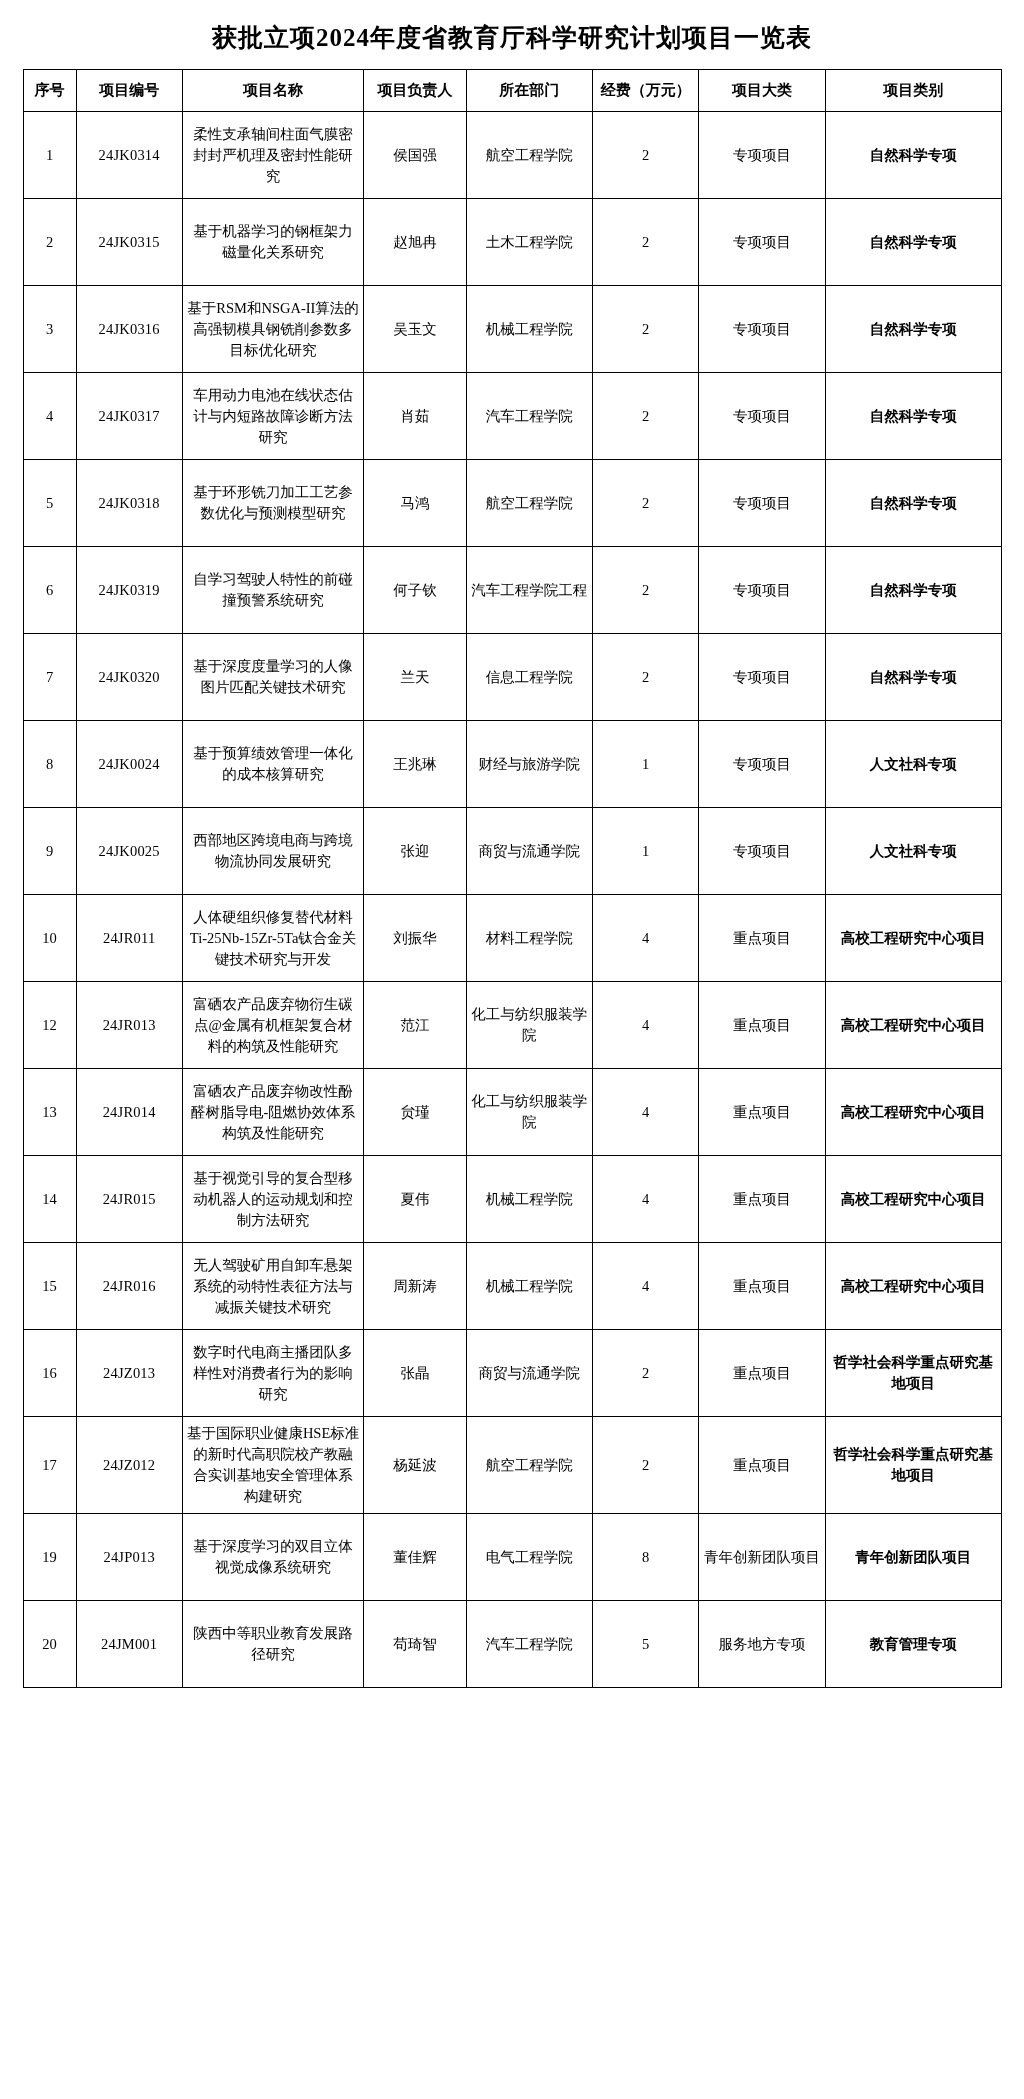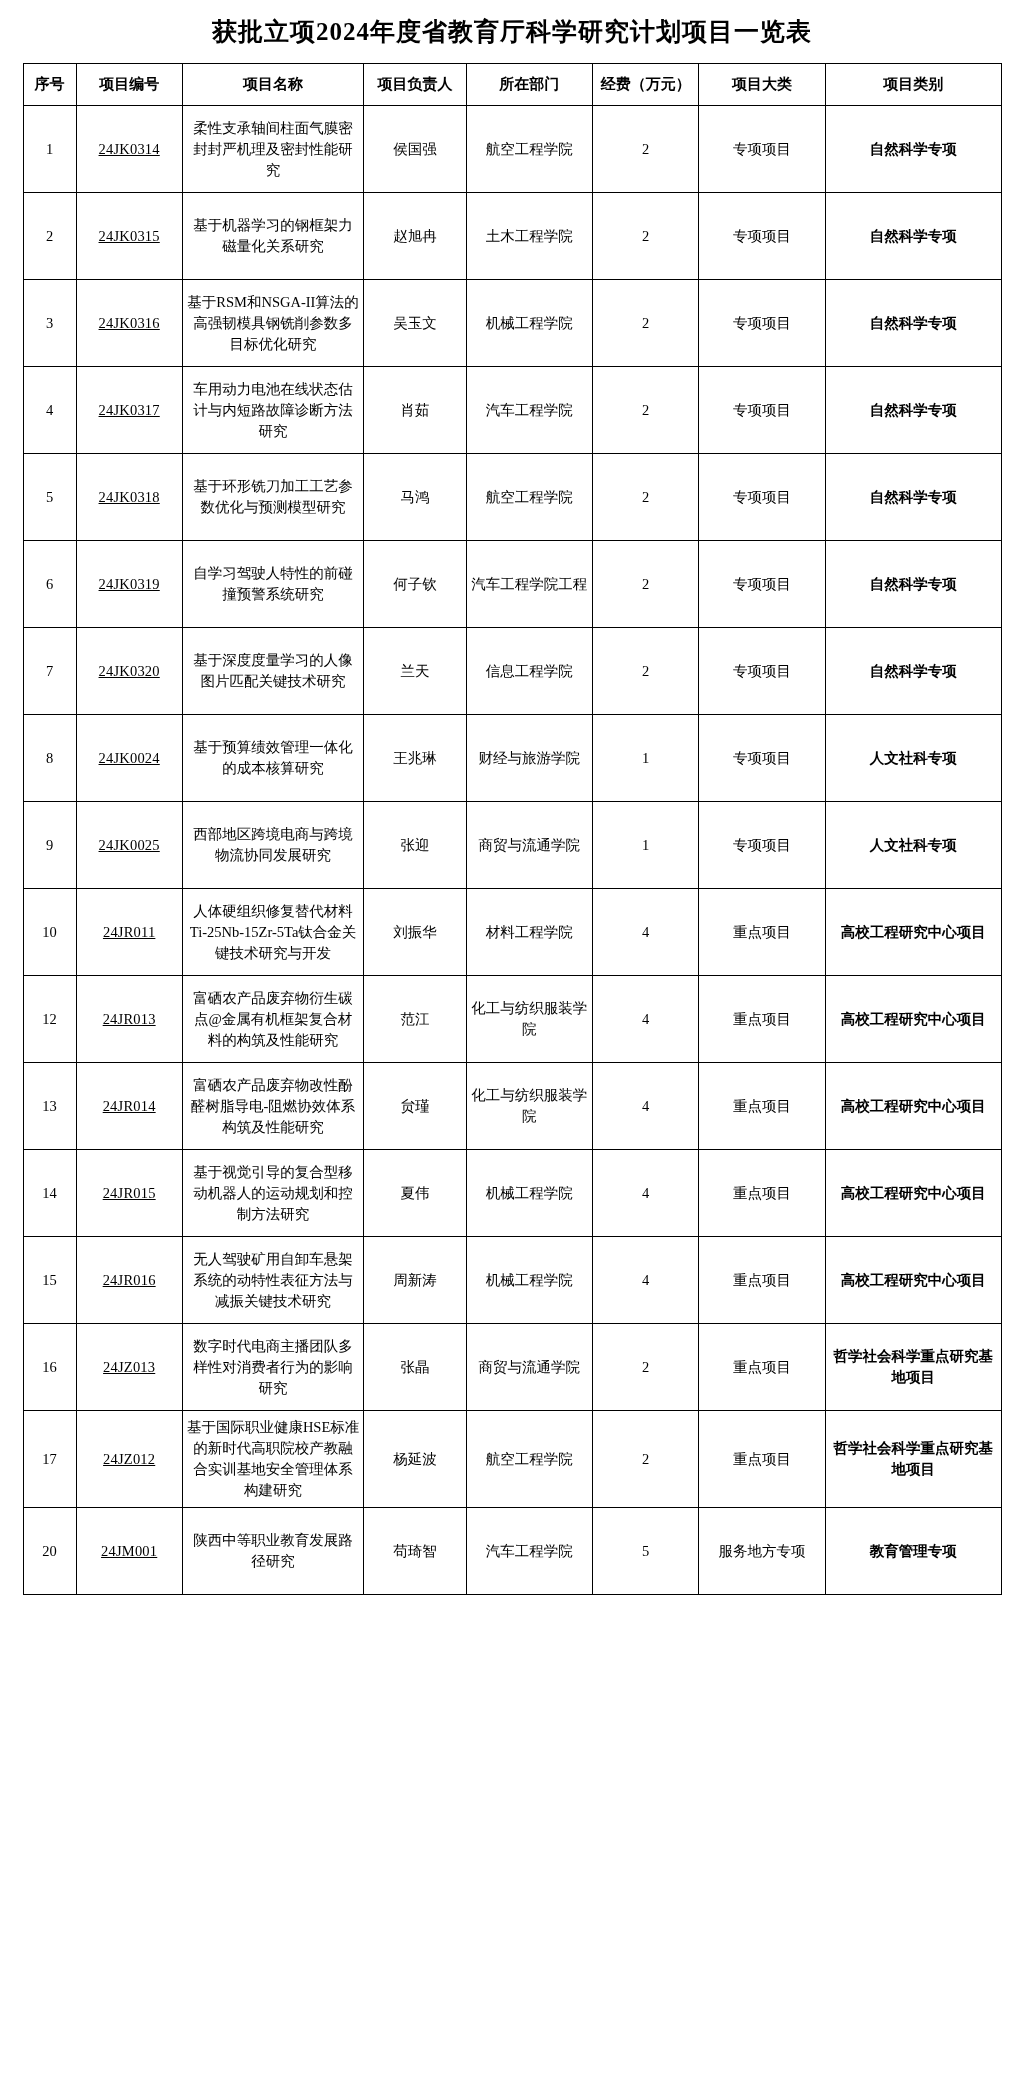--- a/index.html
+++ b/index.html
@@ -8,21 +8,21 @@
     background: #ffffff;
   }
   body {
     width: 1024px;
     font-family: "Liberation Serif", "DejaVu Serif", serif;
     color: #000000;
   }
   .page {
     width: 1024px;
     box-sizing: border-box;
-    padding: 10px 14px 0 14px;
+    padding: 16px 14px 0 14px;
   }
   .doc-title {
     text-align: center;
     font-family: "Liberation Serif", "DejaVu Serif", serif;
     font-weight: bold;
     font-size: 25px;
     letter-spacing: 1px;
     margin: 6px 0 14px 0;
     line-height: 1.3;
   }
@@ -52,21 +52,21 @@
   col.c0 { width: 52px; }
   col.c1 { width: 104px; }
   col.c2 { width: 178px; }
   col.c3 { width: 100px; }
   col.c4 { width: 124px; }
   col.c5 { width: 104px; }
   col.c6 { width: 124px; }
   col.c7 { width: 172px; }
 
   td.idx { font-size: 15px; }
-  td.code { font-size: 14.5px; letter-spacing: 0.2px; text-decoration: underline; }
+  td.code { font-size: 14.5px; letter-spacing: 0.2px; }
   td.name { text-align: center; }
   td.leader { font-size: 15px; }
   td.dept { font-size: 14.5px; }
   td.fund { font-size: 15px; }
   td.big { font-size: 14.5px; }
   td.cat { font-size: 14.5px; font-weight: bold; }
   .row-tall td { height: 74px; }
 </style>
 </head>
 <body>
@@ -252,20 +252,30 @@
           <td class="idx">17</td>
           <td class="code">24JZ012</td>
           <td class="name">基于国际职业健康HSE标准的新时代高职院校产教融合实训基地安全管理体系构建研究</td>
           <td class="leader">杨延波</td>
           <td class="dept">航空工程学院</td>
           <td class="fund">2</td>
           <td class="big">重点项目</td>
           <td class="cat">哲学社会科学重点研究基地项目</td>
         </tr>
         <tr class="row-tall">
+          <td class="idx">19</td>
+          <td class="code">24JP013</td>
+          <td class="name">基于深度学习的双目立体视觉成像系统研究</td>
+          <td class="leader">董佳辉</td>
+          <td class="dept">电气工程学院</td>
+          <td class="fund">8</td>
+          <td class="big">青年创新团队项目</td>
+          <td class="cat">青年创新团队项目</td>
+        </tr>
+        <tr class="row-tall">
           <td class="idx">20</td>
           <td class="code">24JM001</td>
           <td class="name">陕西中等职业教育发展路径研究</td>
           <td class="leader">苟琦智</td>
           <td class="dept">汽车工程学院</td>
           <td class="fund">5</td>
           <td class="big">服务地方专项</td>
           <td class="cat">教育管理专项</td>
         </tr>
       </tbody>

